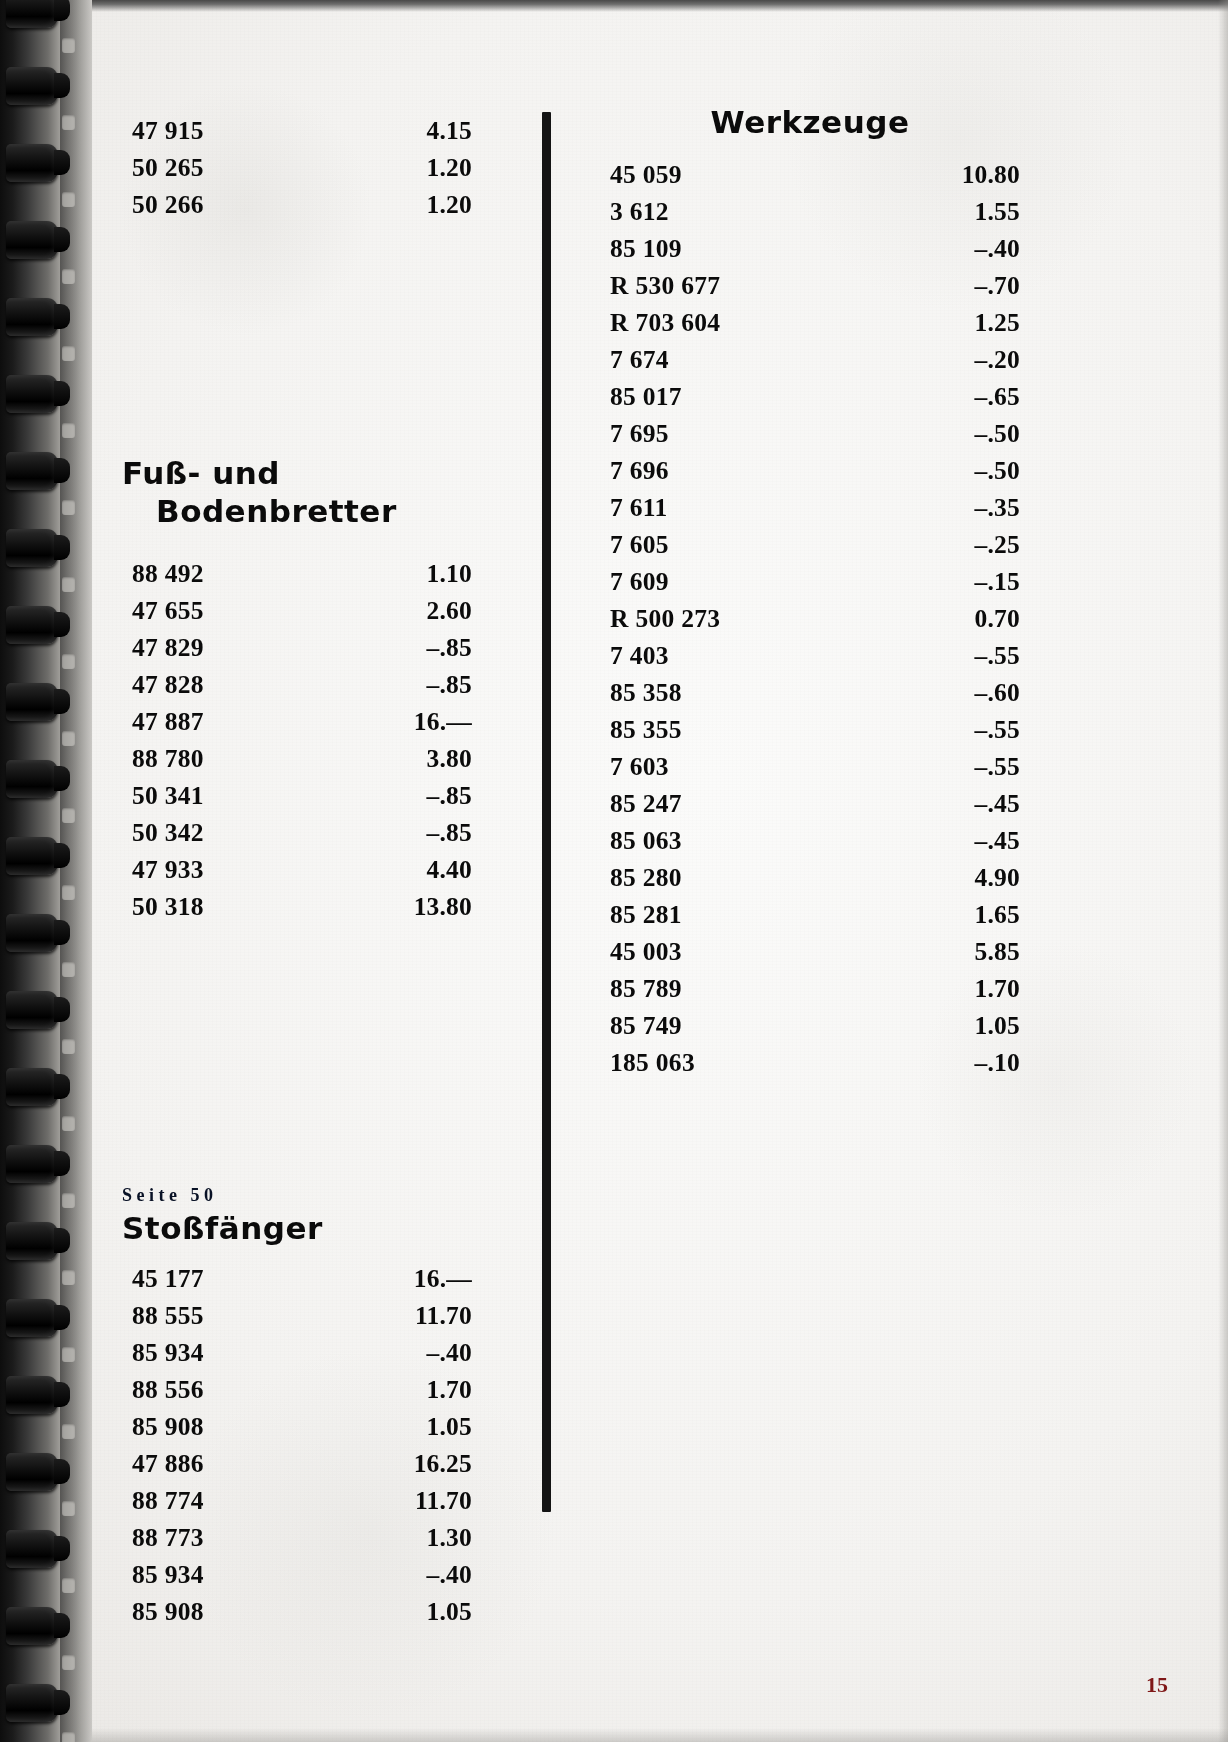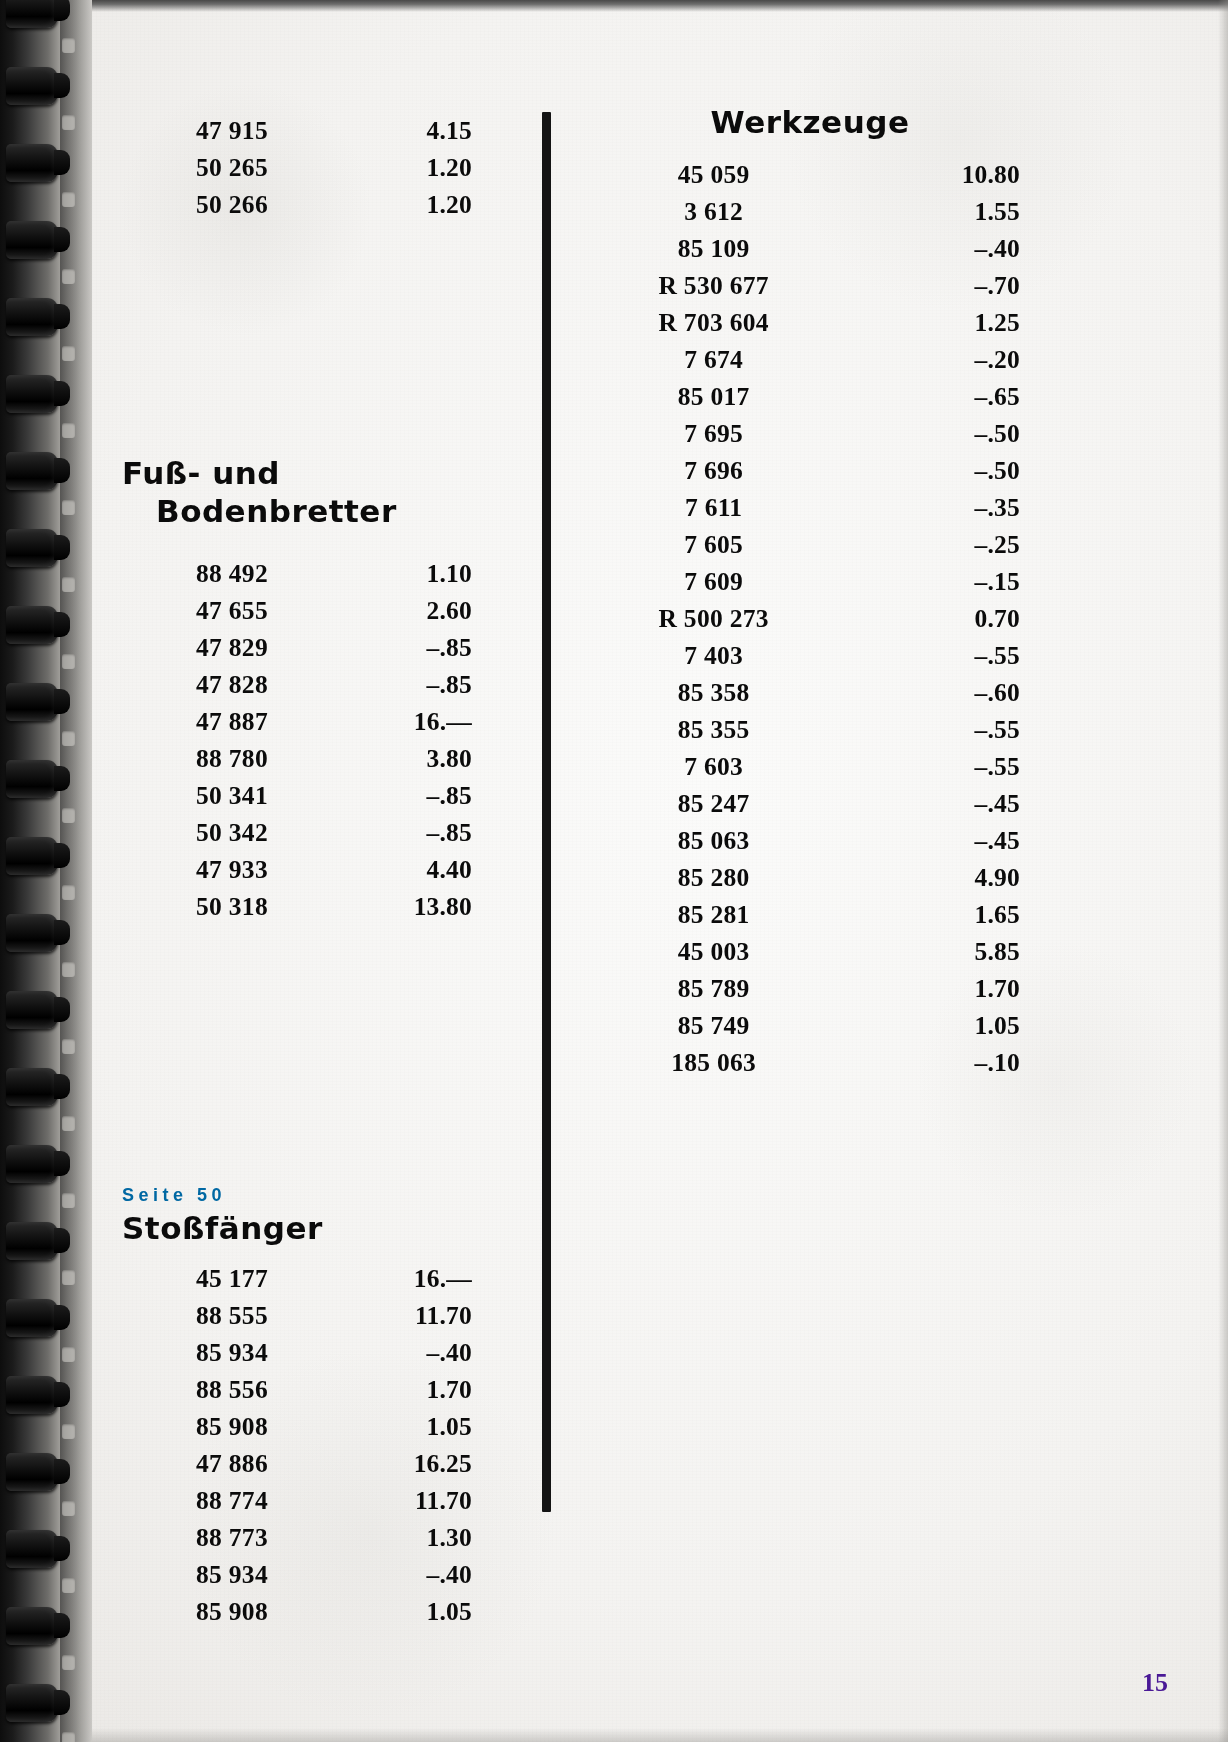--- a/index.html
+++ b/index.html
@@ -141,65 +141,65 @@
     font-weight: 600;
     color: #111;
     letter-spacing: .5px;
     line-height: 1.22;
     font-size: 31px;
   }
   .heading.centered { text-align: center; }
   .heading .line2 { display: block; padding-left: 34px; }
 
   .seite-label {
-    font-family: Liberation Sans, sans-serif;
+    font-family: Liberation Serif, serif;
     font-size: 18px;
     font-weight: 700;
     letter-spacing: 4.5px;
-    color: #0369a1;
+    color: #0f172a;
   }
 
   
   table.items {
     border-collapse: collapse;
     font-family: "Liberation Serif", serif;
     font-weight: 700;
     font-size: 25.5px;
     color: #111;
   }
   table.items td {
     padding: 0;
     height: 37px;
     line-height: 37px;
     white-space: nowrap;
   }
   td.part {
-    text-align: center;
+    text-align: left;
     width: 200px;
     padding-right: 6px;
     letter-spacing: .3px;
   }
   td.price {
     text-align: right;
     width: 140px;
     padding-left: 56px;
     letter-spacing: .2px;
   }
   
   .col-right td.part  { width: 230px; }
   .col-right td.price { width: 150px; padding-left: 70px; }
 
   .page-number {
     position: absolute;
     right: 60px;
     bottom: 44px;
     font-family: "Liberation Serif", serif;
     font-weight: 700;
-    font-size: 26px;
-    color: #4c1d95;
+    font-size: 22px;
+    color: #7f1d1d;
   }
 
   
   .ink { filter: contrast(1.05); }
 </style>
 </head>
 <body>
 
 <div class="page">
 

